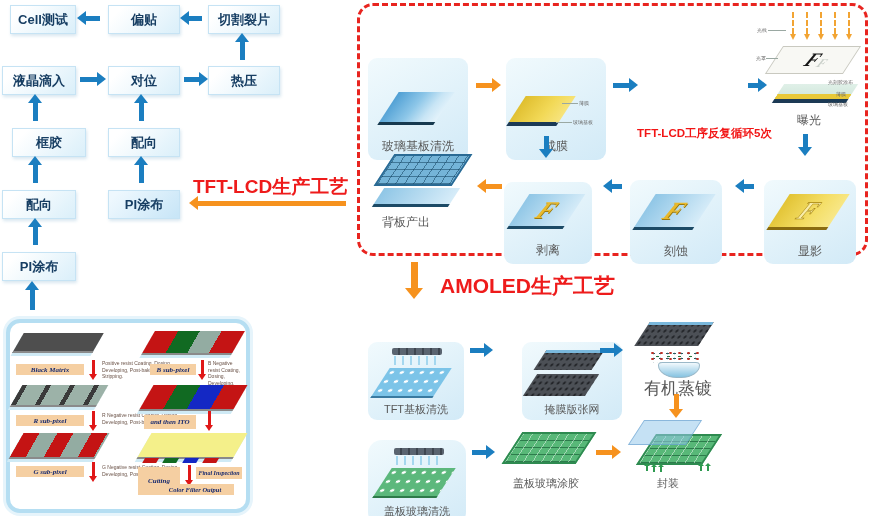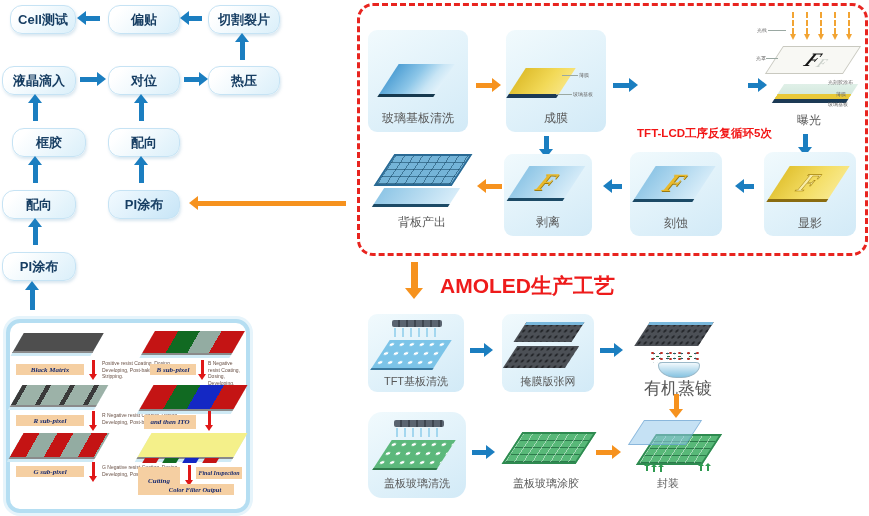--- a/index.html
+++ b/index.html
@@ -3,21 +3,21 @@
 <meta charset="utf-8">
 <style>
   html,body{margin:0;padding:0;background:#fff;}
   #stage{position:relative;width:869px;height:516px;background:#ffffff;overflow:hidden;
          font-family:"Liberation Sans",sans-serif;}
 
   
   .fbox{position:absolute;display:flex;align-items:center;justify-content:center;
         font-weight:bold;font-size:13px;color:#173e63;
         background:linear-gradient(135deg,#ffffff 15%,#dcf0fa 95%);
-        border:1px solid #c6e3f4;border-radius:12px;
+        border:1px solid #c6e3f4;border-radius:0;
         box-shadow:1px 2px 3px rgba(120,170,200,.28);}
   .fbox.fill{background:linear-gradient(135deg,#eef8fe 10%,#c9e6f7 95%);}
 
   
   .ar{position:absolute;}
   .ar-r{height:5px;background:#1b7ec0;}
   .ar-r::after{content:"";position:absolute;left:100%;top:-5px;
     border-left:9px solid #1b7ec0;border-top:7px solid transparent;border-bottom:7px solid transparent;}
   .ar-l{height:5px;background:#1b7ec0;}
   .ar-l::after{content:"";position:absolute;right:100%;top:-5px;
@@ -39,21 +39,21 @@
   .cfar{position:absolute;width:3px;background:#e01818;}
   .cfar::after{content:"";position:absolute;top:100%;left:-3px;
     border-top:6px solid #e01818;border-left:4px solid transparent;border-right:4px solid transparent;}
 
   
   .ray{position:absolute;width:0;height:22px;border-left:2px dashed #f2a433;}
   .ray::after{content:"";position:absolute;top:100%;left:-4px;
     border-top:6px solid #f2a433;border-left:3px solid transparent;border-right:3px solid transparent;}
 
   
-  .card{position:absolute;background:linear-gradient(150deg,#f1fafd 0%,#d2eaf7 100%);border-radius:9px;}
+  .card{position:absolute;background:linear-gradient(150deg,#f1fafd 0%,#d2eaf7 100%);border-radius:9px;margin-top:28px;}
   .cap{position:absolute;font-size:12px;color:#585858;white-space:nowrap;}
   .tinycap{position:absolute;font-size:5px;color:#6a6a6a;white-space:nowrap;}
   .lead{position:absolute;height:1px;background:#9aa8a2;}
 
   
   .panel{position:absolute;transform:skewX(-33deg);}
   .glass{background:linear-gradient(100deg,#4f9fd4,#8cc6e8 45%,#c8e5f5 75%,#e4f3fb);border-bottom:3px solid #16394f;}
   .glass2{background:linear-gradient(100deg,#8fc6e6,#d8edf9);border-bottom:3px solid #1c4a66;}
   .yellowp{background:linear-gradient(100deg,#dfbe2e,#f2d957 60%,#f7e47e);border-bottom:4px solid #1c3a55;}
   .yellowp2{background:linear-gradient(100deg,#e2c334,#f4de66 60%,#f8e88a);border-bottom:3px solid #8a6c10;}
@@ -157,20 +157,21 @@
   <div class="ar ar-r" style="left:80px;top:77px;width:17px"></div>
   <div class="ar ar-r" style="left:184px;top:77px;width:15px"></div>
   <div class="ar ar-u" style="left:240px;top:42px;height:18px"></div>
   <div class="ar ar-u" style="left:33px;top:103px;height:18px"></div>
   <div class="ar ar-u" style="left:139px;top:103px;height:18px"></div>
   <div class="ar ar-u" style="left:33px;top:165px;height:18px"></div>
   <div class="ar ar-u" style="left:139px;top:165px;height:18px"></div>
   <div class="ar ar-u" style="left:33px;top:227px;height:18px"></div>
   <div class="ar ar-u" style="left:30px;top:290px;height:20px"></div>
 
+  <div class="redtitle" style="left:193px;top:174px;font-size:19px">TFT-LCD生产工艺</div>
   <div class="ar ar-l org" style="left:198px;top:201px;width:148px"></div>
 
   <div class="dashedbox" style="left:357px;top:3px;width:505px;height:247px"></div>
 
   <div class="card" style="left:368px;top:30px;width:100px;height:102px">
     <div class="panel glass" style="left:20px;top:34px;width:56px;height:30px"></div>
     <div class="cap" style="left:0;right:0;top:80px;text-align:center">玻璃基板清洗</div>
   </div>
   <div class="ar ar-r org" style="left:476px;top:83px;width:16px"></div>
 
@@ -206,21 +207,21 @@
   <div class="tinycap" style="left:828px;top:101px">玻璃基板</div>
   <div class="cap" style="left:784px;top:112px;width:50px;text-align:center">曝光</div>
   <div class="ar ar-d" style="left:803px;top:134px;height:13px"></div>
 
   <div class="rednote" style="left:612px;top:126px;width:185px">
     <div>TFT-LCD工序反复循环5次</div>
   </div>
 
   <div class="panel gridp" style="left:384px;top:154px;width:74px;height:28px"></div>
   <div class="panel glass2" style="left:378px;top:188px;width:76px;height:16px"></div>
-  <div class="cap" style="left:382px;top:214px;width:80px;text-align:center">背板产出</div>
+  <div class="cap" style="left:382px;top:214px;width:80px;">背板产出</div>
   <div class="ar ar-l org" style="left:486px;top:184px;width:16px"></div>
 
   <div class="card" style="left:504px;top:154px;width:88px;height:82px">
     <div class="panel glass2" style="left:14px;top:12px;width:56px;height:32px">
       <span class="fch" style="font-size:24px;color:#e9b92b;text-shadow:1px 1px 0 #9a7a10">F</span>
     </div>
     <div class="cap" style="left:0;right:0;top:60px;text-align:center">剥离</div>
   </div>
   <div class="ar ar-l" style="left:612px;top:184px;width:10px"></div>
 
@@ -243,21 +244,21 @@
   <div class="redtitle" style="left:440px;top:272px;font-size:21px">AMOLED生产工艺</div>
 
   <div class="card" style="left:368px;top:314px;width:96px;height:78px">
     <div class="spray" style="left:24px;top:6px;width:50px"></div>
     <div class="drips" style="left:26px;top:14px;width:46px"></div>
     <div class="panel dotblue" style="left:12px;top:26px;width:62px;height:28px"></div>
     <div class="cap" style="left:0;right:0;top:60px;text-align:center;font-size:11px">TFT基板清洗</div>
   </div>
   <div class="ar ar-r" style="left:470px;top:348px;width:14px"></div>
 
-  <div class="card" style="left:502px;top:314px;width:92px;height:78px">
+  <div class="card" style="left:522px;top:314px;width:100px;height:78px">
     <div class="panel meshdark" style="left:18px;top:8px;width:58px;height:20px;box-shadow:inset 0 3px 0 #7ab8dc"></div>
     <div class="panel meshdark" style="left:8px;top:32px;width:62px;height:22px"></div>
     <div class="cap" style="left:0;right:0;top:60px;text-align:center;font-size:11px">掩膜版张网</div>
   </div>
   <div class="ar ar-r" style="left:600px;top:348px;width:14px"></div>
 
   <div class="panel meshdark" style="left:642px;top:322px;width:64px;height:24px;box-shadow:inset 0 3px 0 #7ab8dc"></div>
   <div class="evapdots" style="left:648px;top:350px;width:52px;height:13px"></div>
   <div class="bowl" style="left:658px;top:362px;width:40px;height:14px"></div>
   <div class="cap" style="left:644px;top:377px;width:64px;text-align:center;font-size:17px">有机蒸镀</div>

